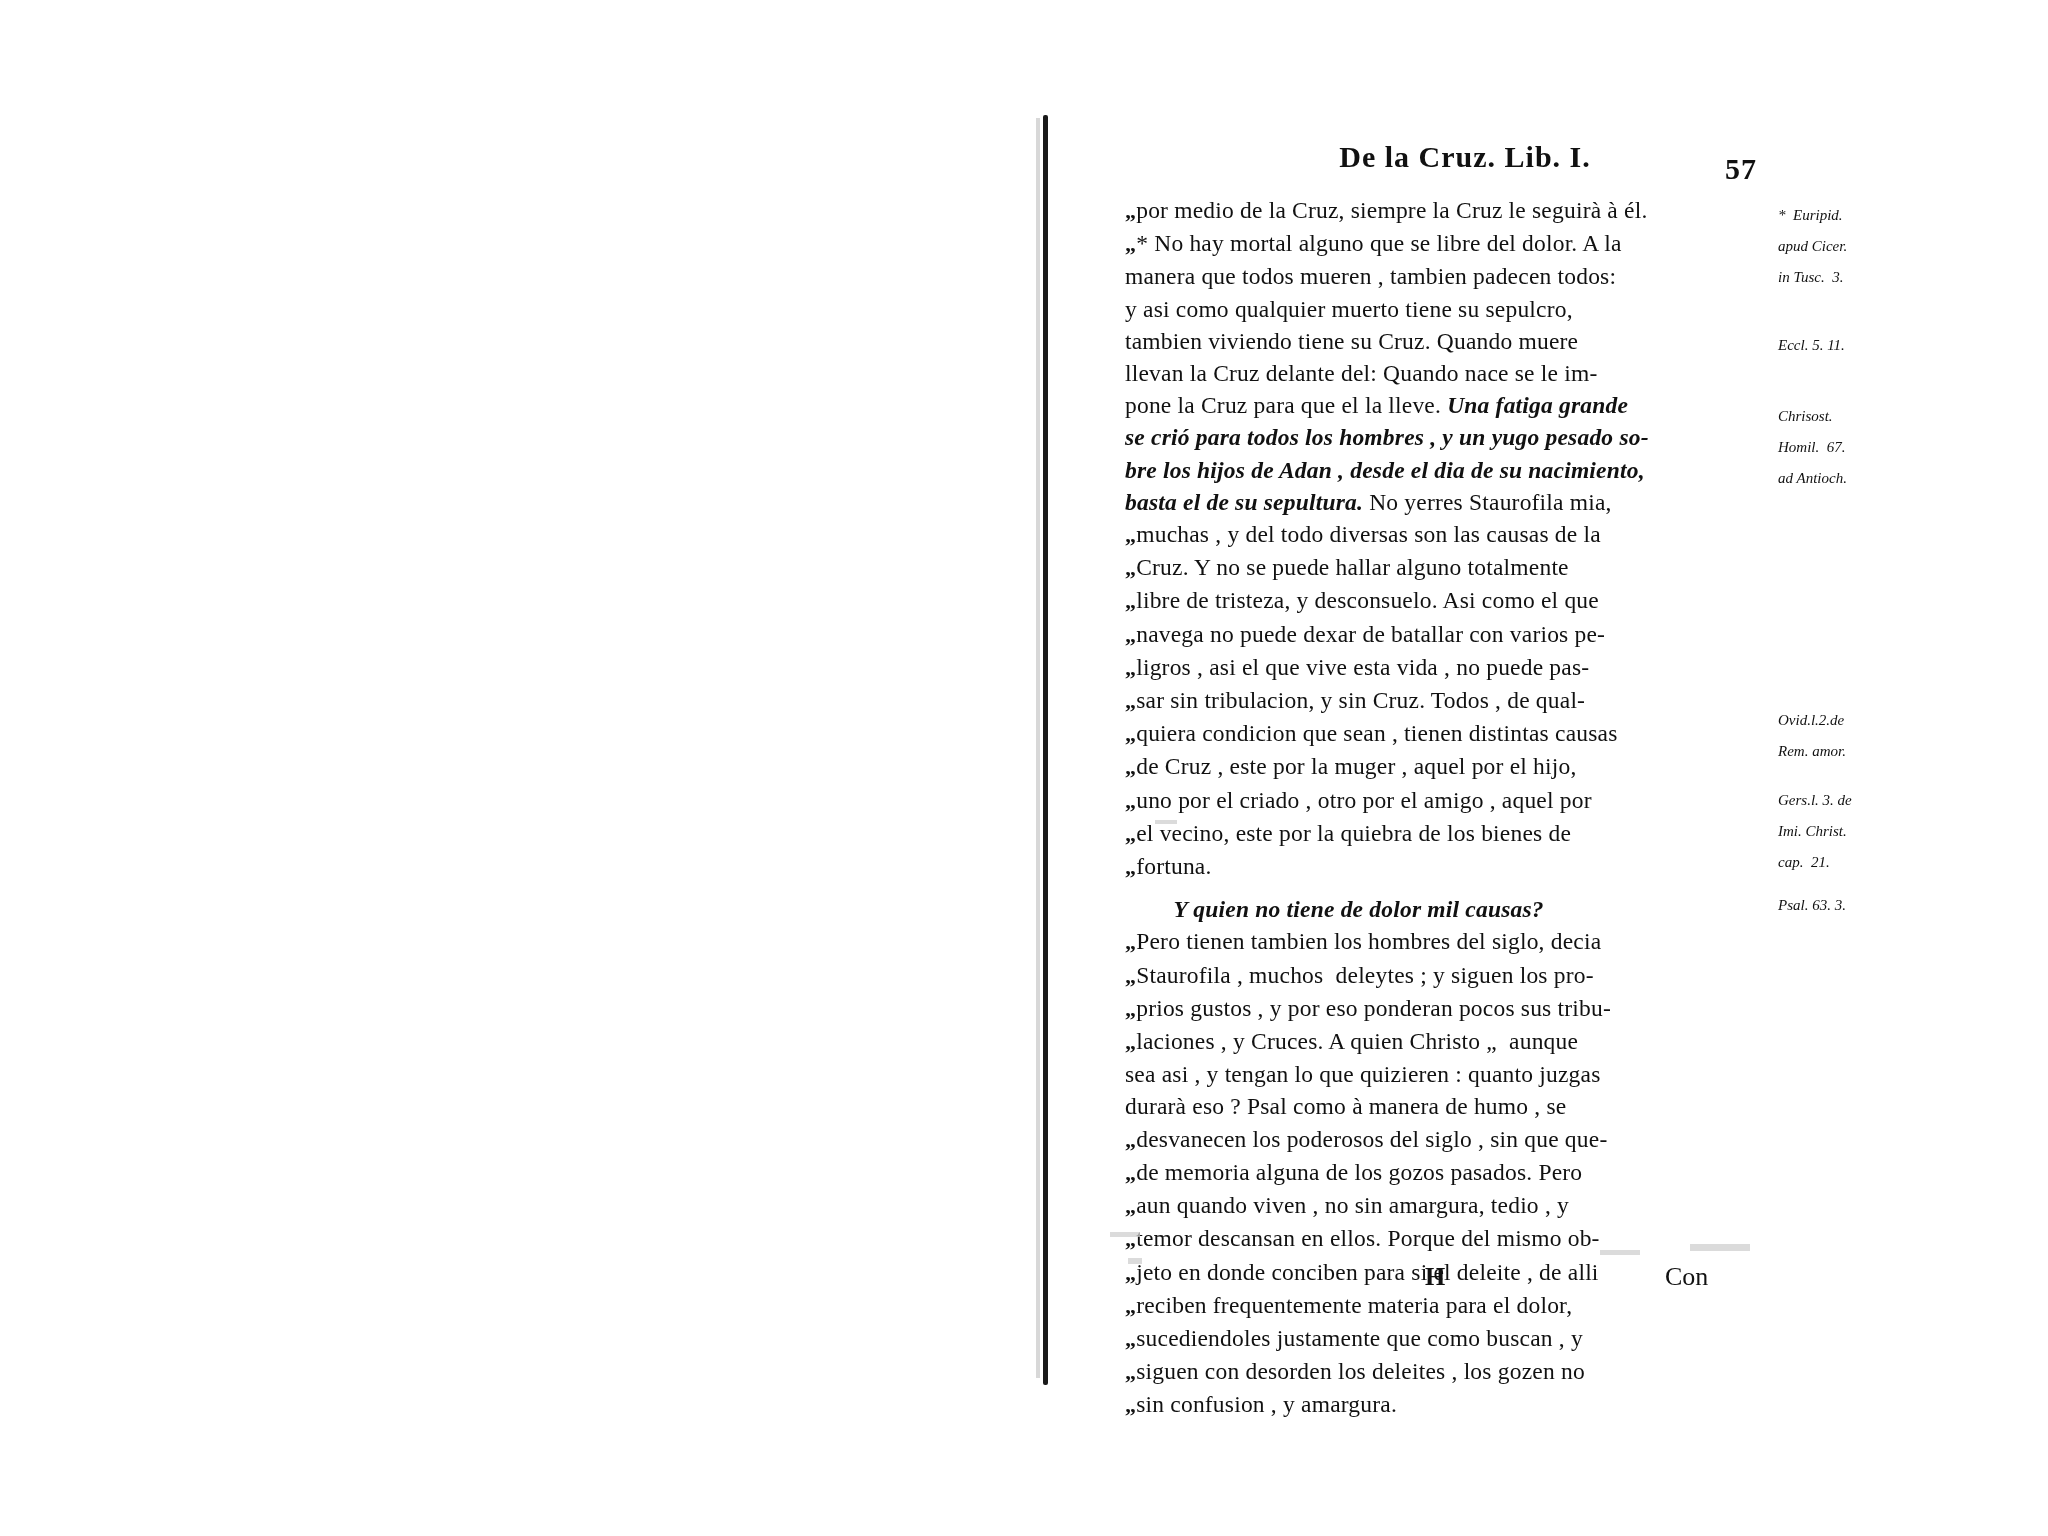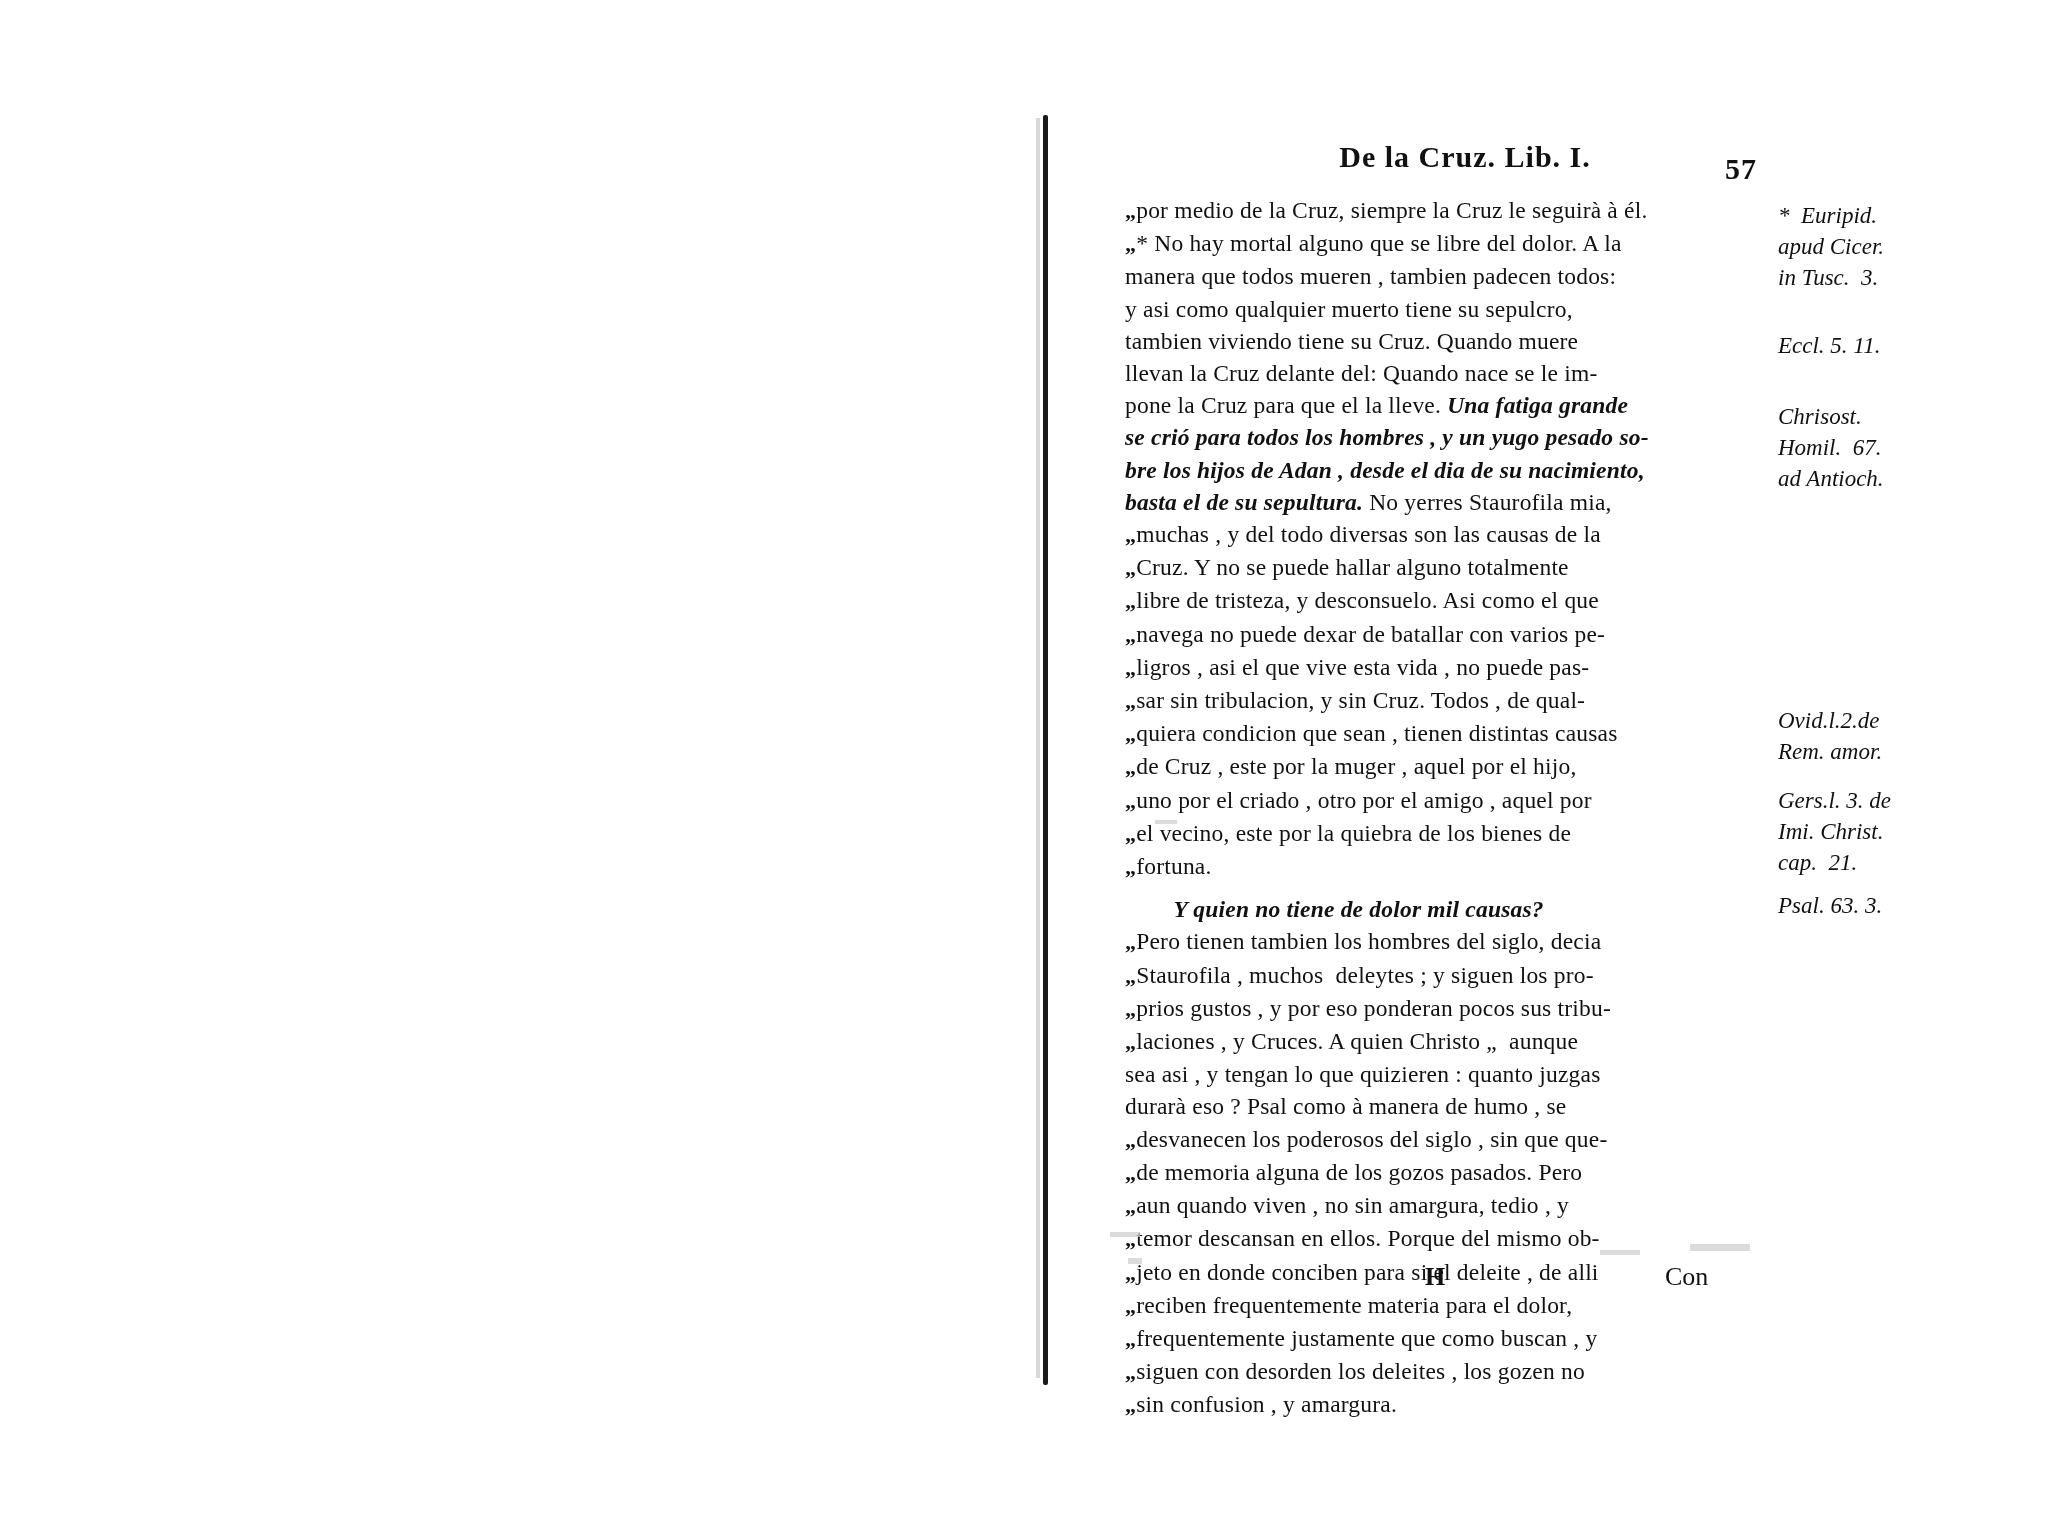--- a/index.html
+++ b/index.html
@@ -95,21 +95,21 @@
   
   #margin-notes {
     position: absolute;
     left: 1778px;
     top: 200px;
     width: 160px;
   }
   .mnote {
     position: absolute;
     font-style: italic;
-    font-size: 23px;
+    font-size: 15px;
     line-height: 31px;
     white-space: pre;
   }
 
   
   #signature {
     position: absolute;
     left: 1425px;
     top: 1262px;
     font-size: 26px;
@@ -169,21 +169,21 @@
     <div class="line just"><span class="qm">„</span><span>prios gustos , y por eso ponderan pocos sus tribu-</span></div>
     <div class="line just"><span class="qm">„</span><span>laciones , y Cruces. A quien Christo „  aunque</span></div>
     <div class="line just"><span>sea asi , y tengan lo que quizieren : quanto juzgas</span></div>
     <div class="line just"><span>durarà eso ? Psal como à manera de humo , se</span></div>
     <div class="line just"><span class="qm">„</span><span>desvanecen los poderosos del siglo , sin que que-</span></div>
     <div class="line just"><span class="qm">„</span><span>de memoria alguna de los gozos pasados. Pero</span></div>
     <div class="line just"><span class="qm">„</span><span>aun quando viven , no sin amargura, tedio , y</span></div>
     <div class="line just"><span class="qm">„</span><span>temor descansan en ellos. Porque del mismo ob-</span></div>
     <div class="line just"><span class="qm">„</span><span>jeto en donde conciben para si el deleite , de alli</span></div>
     <div class="line just"><span class="qm">„</span><span>reciben frequentemente materia para el dolor,</span></div>
-    <div class="line just"><span class="qm">„</span><span>frequentemente justamente que como buscan , y</span></div>
+    <div class="line just"><span class="qm">„</span><span>sucediendoles justamente que como buscan , y</span></div>
     <div class="line just"><span class="qm">„</span><span>siguen con desorden los deleites , los gozen no</span></div>
     <div class="line just"><span class="qm">„</span><span>sin confusion , y amargura.</span></div>
   </div>
 
 <div id="margin-notes">
     <div class="mnote" style="top: 0px;"><div>*  Euripid.</div><div>apud Cicer.</div><div>in Tusc.  3.</div></div>
     <div class="mnote" style="top: 130px;"><div>Eccl. 5. 11.</div></div>
     <div class="mnote" style="top: 201px;"><div>Chrisost.</div><div>Homil.  67.</div><div>ad Antioch.</div></div>
     <div class="mnote" style="top: 505px;"><div>Ovid.l.2.de</div><div>Rem. amor.</div></div>
     <div class="mnote" style="top: 585px;"><div>Gers.l. 3. de</div><div>Imi. Christ.</div><div>cap.  21.</div></div>

